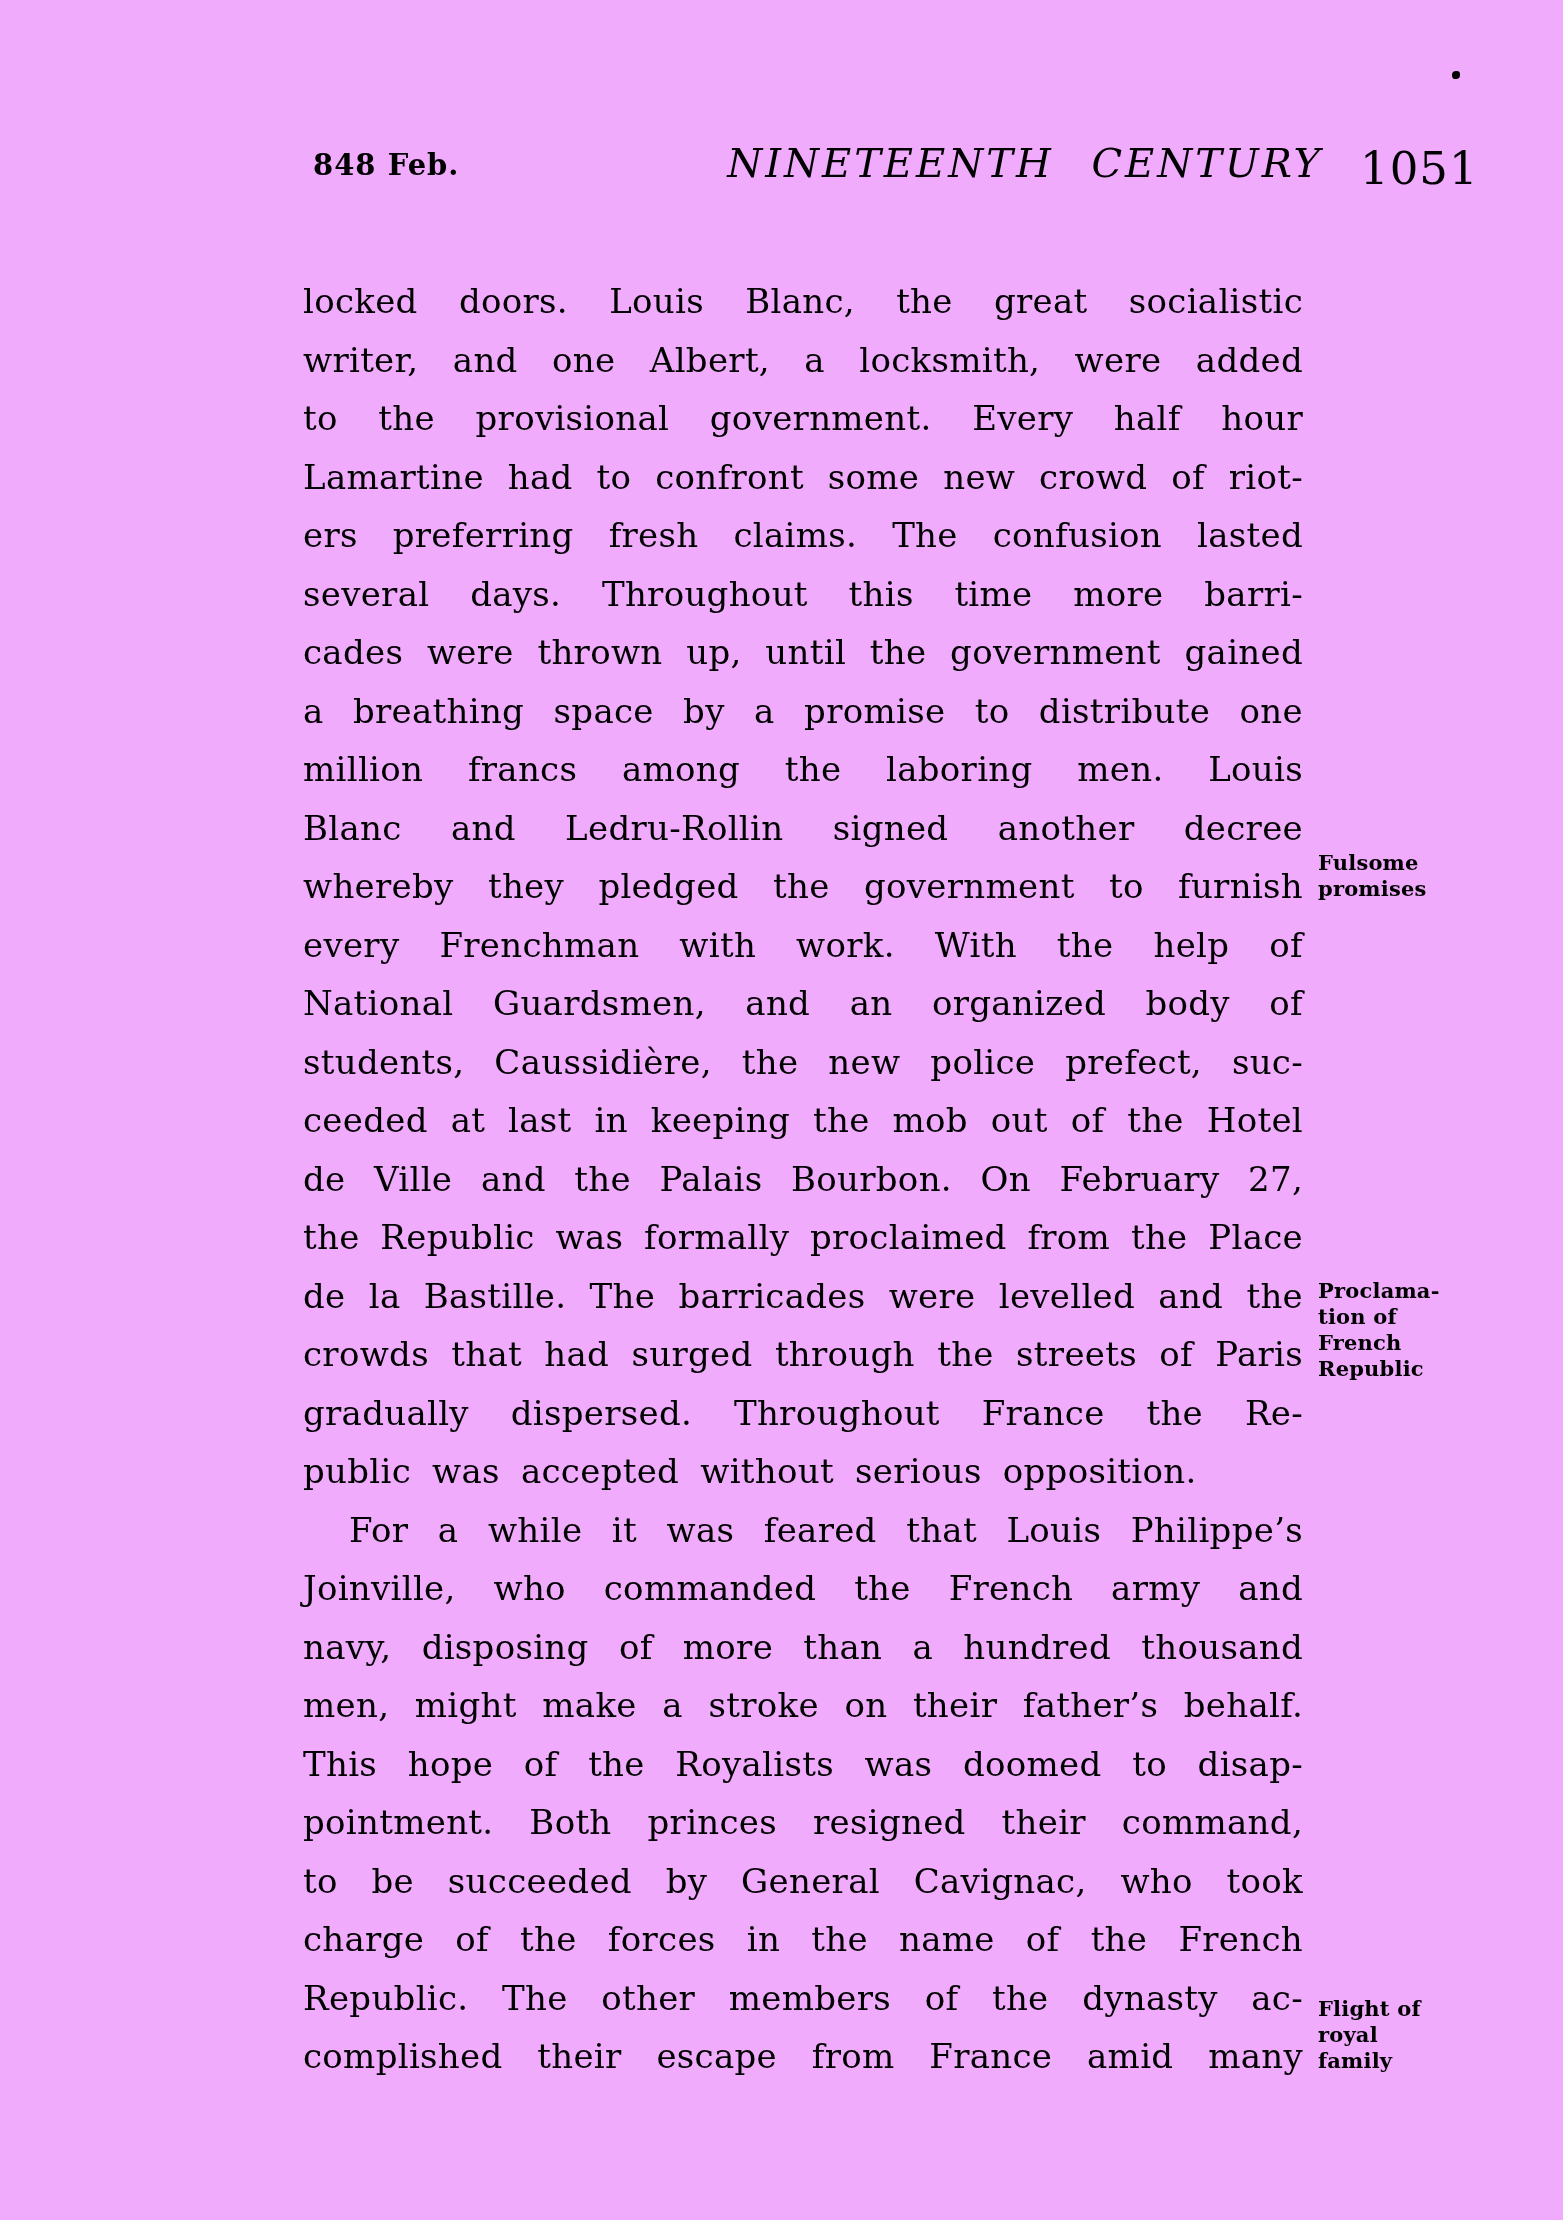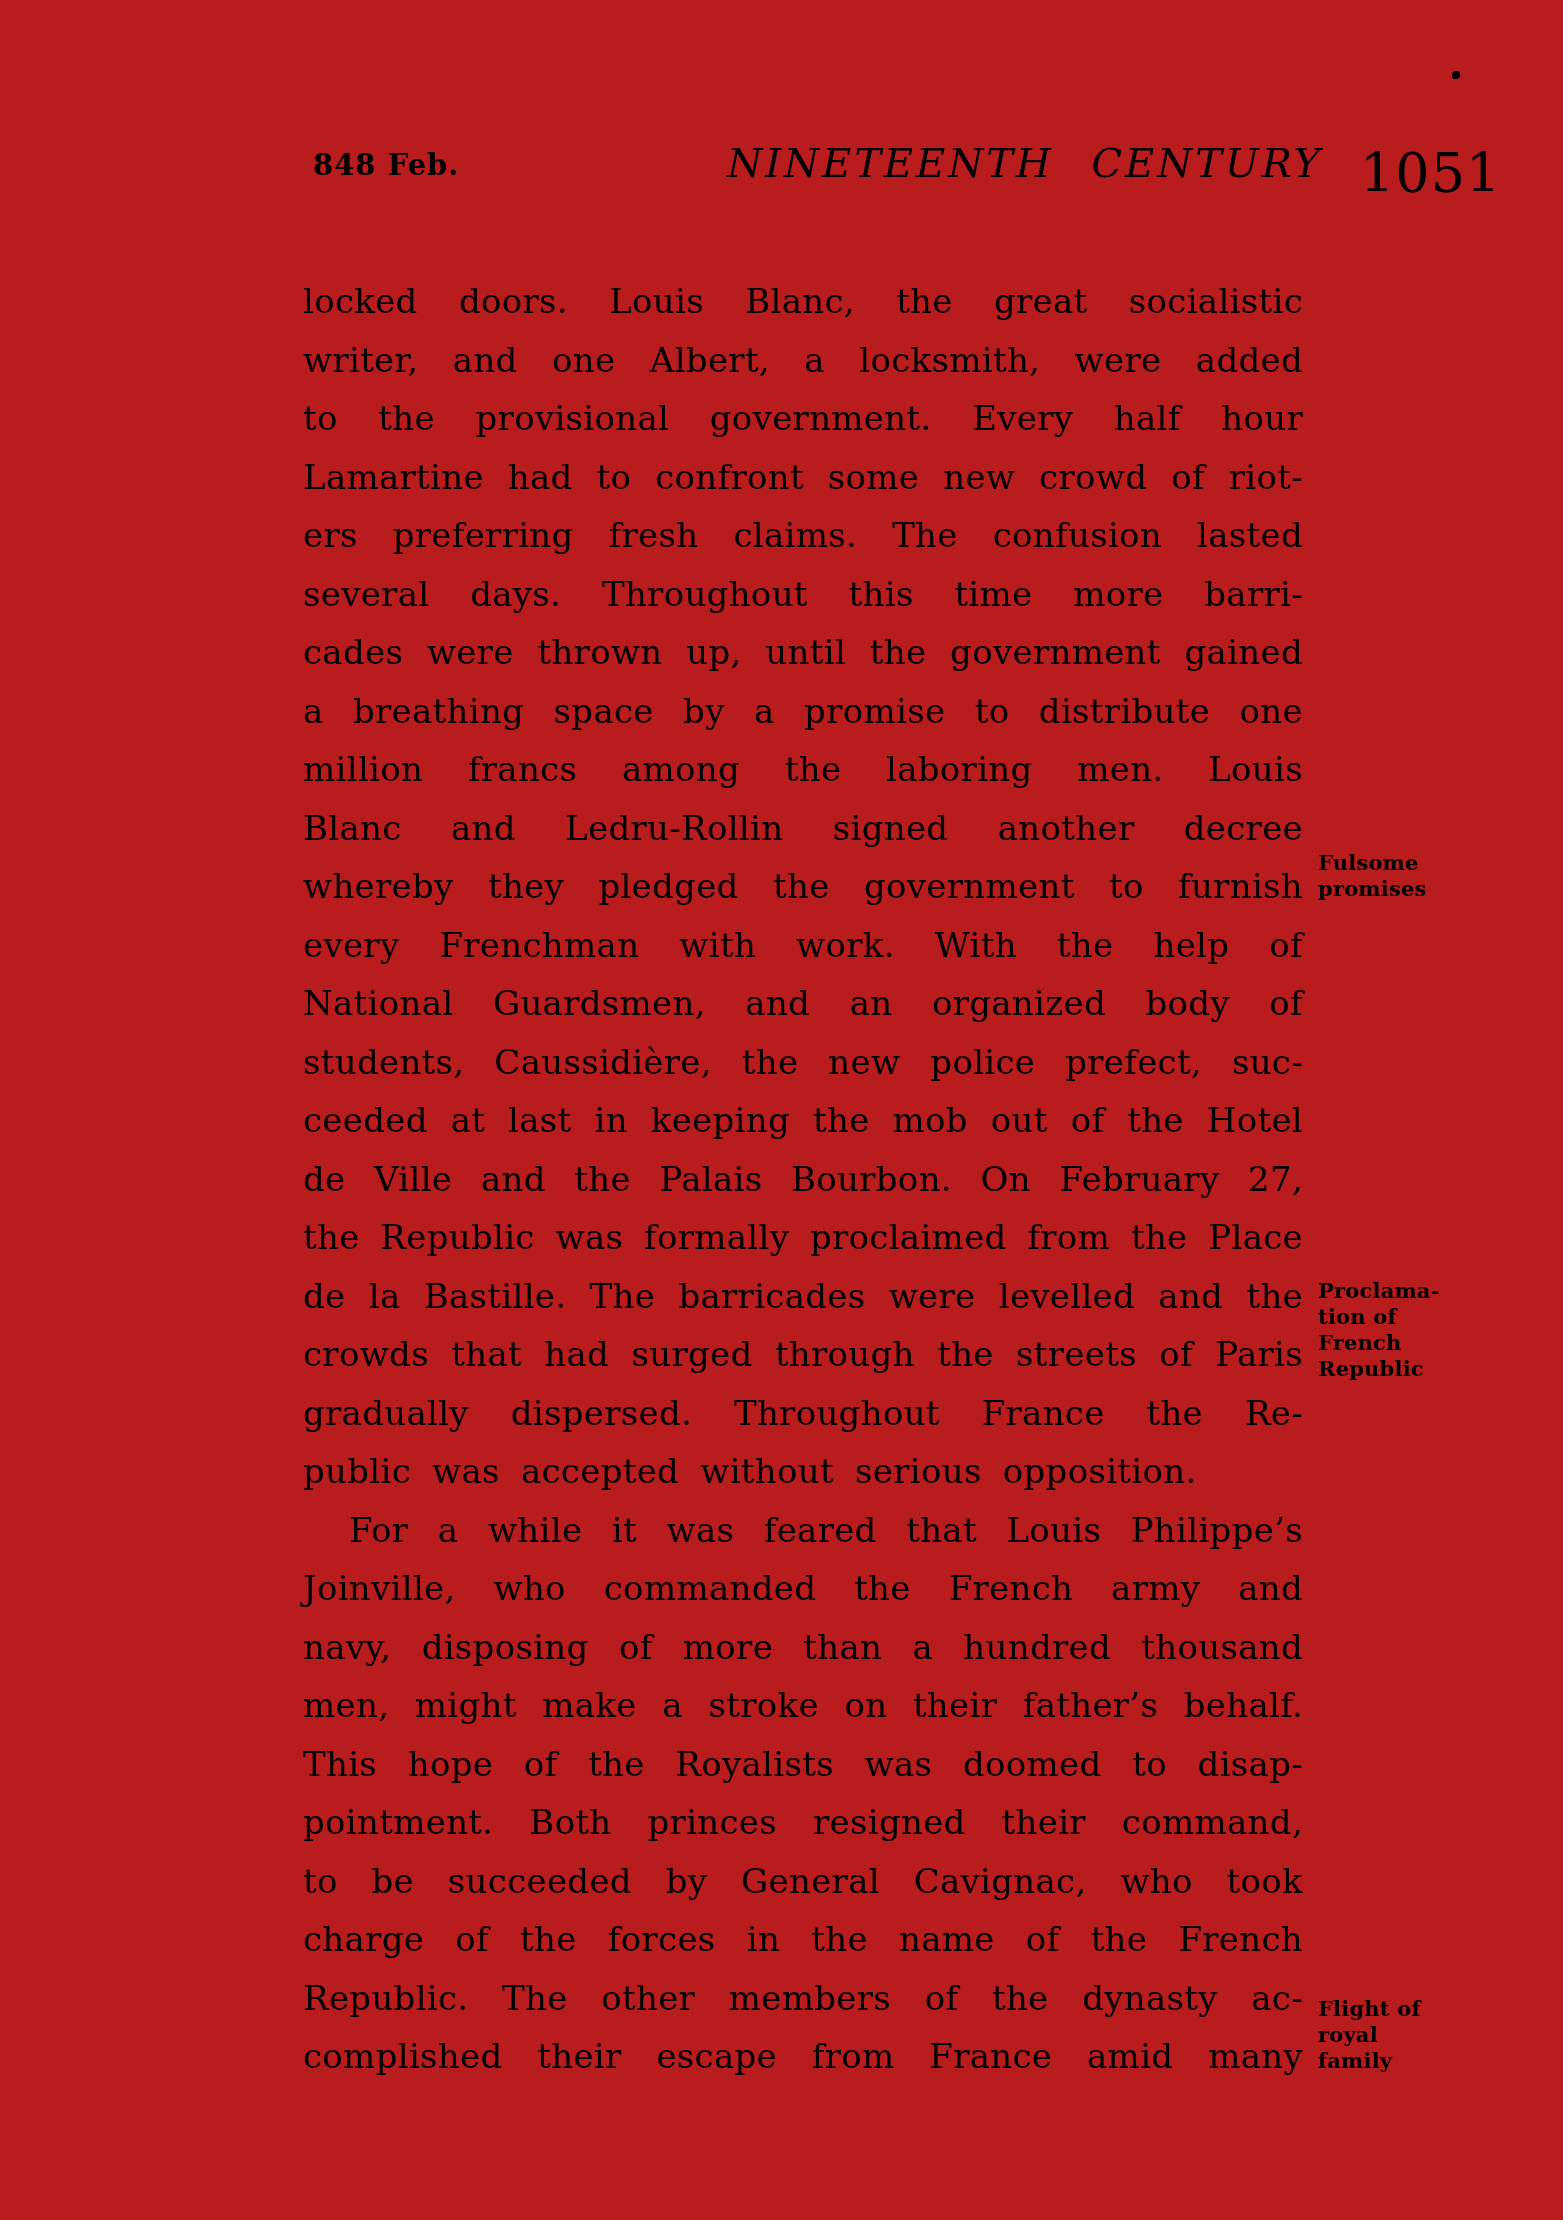--- a/index.html
+++ b/index.html
@@ -1,20 +1,20 @@
 <!DOCTYPE html>
 <html><head>
 <meta charset="utf-8">
 <style>
   html, body { margin: 0; padding: 0; background: #e8e8e8; }
   .page {
     position: relative;
     width: 1563px;
     height: 2220px;
-    background: #b91c1c;
+    background: #f0abfc;
     color: #000000;
     font-family: "DejaVu Serif", serif;
     overflow: hidden;
     margin: 0 auto;
   }
   
   .folio {
     position: absolute;
     left: 313px; top: 148px;
     font-size: 29px;
@@ -31,21 +31,21 @@
     font-style: italic;
     letter-spacing: 3px;
     word-spacing: 22px;
     white-space: nowrap;
   }
   .page-number {
     position: absolute;
     left: 1360px; top: 142px;
     width: 110px;
     text-align: left;
-    font-size: 54px;
+    font-size: 45px;
     letter-spacing: 1px;
   }
   
   .text-block {
     position: absolute;
     left: 303px; top: 272px;
     width: 1000px;
     font-size: 34px;
     letter-spacing: 0.3px;
   }

